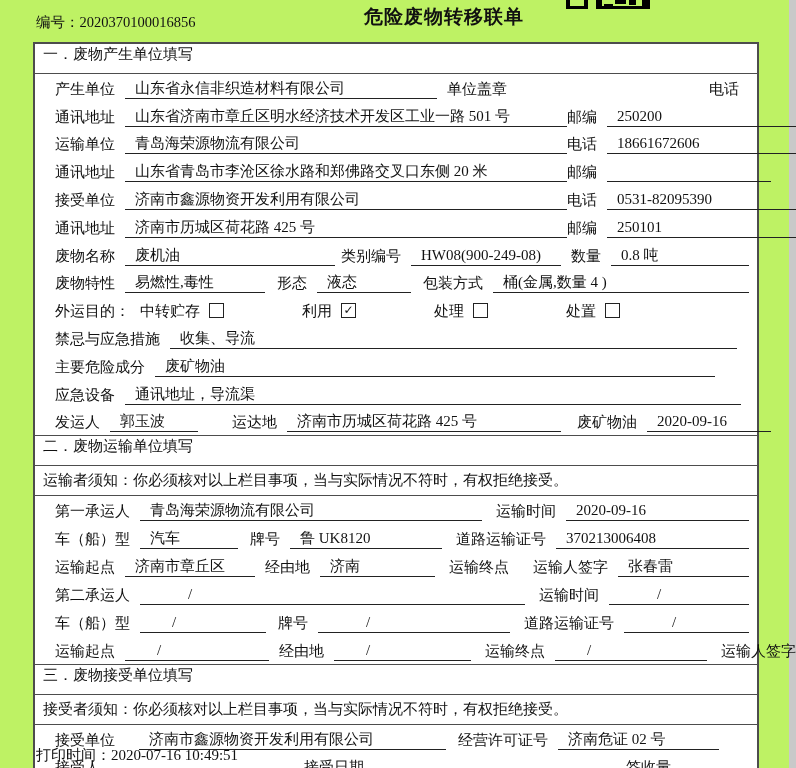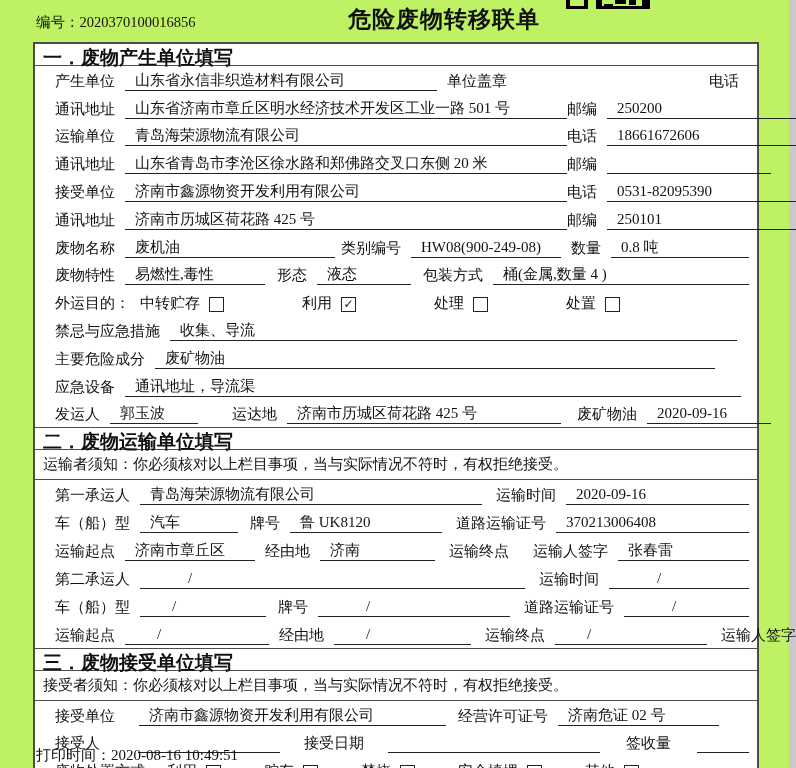--- a/index.html
+++ b/index.html
@@ -7,37 +7,37 @@
         font-family:"Liberation Serif","DejaVu Serif",serif;color:#111;font-size:15px;}
   
   .scroll-strip{position:absolute;right:0;top:0;width:7px;height:768px;background:#c9c9c9;}
   
   .qr{position:absolute;left:566px;top:0;width:88px;height:10px;}
   .qr div{position:absolute;background:#000;}
   
   .doc-number{position:absolute;left:36px;top:13px;font-size:14.5px;white-space:nowrap;}
   .doc-title{position:absolute;left:0;right:0;top:4px;text-align:center;padding-left:92px;
              font-family:"Liberation Sans","DejaVu Sans",sans-serif;font-weight:bold;
-             font-size:23px;letter-spacing:1px;}
+             font-size:19px;letter-spacing:1px;}
   
   .form{position:absolute;left:33px;top:42px;width:722px;border:2px solid #4d4d4d;background:#fff;}
-  .sec-title{height:20px;border-bottom:1.6px solid #4d4d4d;padding:1px 0 0 8px;
-             font-family:"Liberation Sans","DejaVu Sans",sans-serif;font-weight:bold;font-size:19px;}
+  .sec-title{height:20px;border-bottom:1.6px solid #4d4d4d;padding:1px 0 8px 8px;
+             font-family:"Liberation Sans","DejaVu Sans",sans-serif;font-weight:normal;font-size:15px;}
   .sec-title.mid{border-top:1.6px solid #4d4d4d;}
   .notice{height:24px;border-bottom:1.2px solid #4d4d4d;padding:5px 0 0 8px;font-size:15px;}
   .r{display:flex;align-items:flex-end;height:24.8px;padding:0 8px 3px 20px;}
   .s2 .r{height:25px;} .s3 .r{height:24.4px;}
   .lbl{white-space:nowrap;margin-right:10px;flex:0 0 auto;}
   .val{display:inline-block;border-bottom:1.2px solid #222;padding:0 2px 0 10px;
        white-space:nowrap;min-height:18px;flex:0 0 auto;overflow:visible;}
   .f1{flex:1 1 auto;}
   .mla{margin-left:auto;}
   .ps{padding-left:48px;} .ps2{padding-left:32px;}
   
-  .cb-item{display:inline-flex;align-items:center;white-space:nowrap;}
+  .cb-item{display:inline-flex;align-items:flex-start;white-space:nowrap;}
   .purpose .cb-item{margin-right:78px;} .disposal .cb-item{margin-right:43px;}
   .cb-box{display:inline-block;width:13px;height:13px;border:1.4px solid #222;margin-left:9px;
           font-family:"DejaVu Sans",sans-serif;font-size:12px;line-height:12px;text-align:center;
           font-weight:bold;position:relative;top:1px;}
   
   .print-line{position:absolute;left:36px;top:746px;font-size:15px;white-space:nowrap;}
 </style>
 </head>
 <body>
 
@@ -238,14 +238,14 @@
               <span class="cb-box"></span>
             </span><span class="cb-item">
               <span>其他</span>
               <span class="cb-box"></span>
             </span></span>
       </div>
 
     </div>
   </div>
 
-  <div class="print-line"><span>打印时间：</span><span>2020-08-16 10:49:51</span></div>
+  <div class="print-line"><span>打印时间：</span><span>2020-07-16 10:49:51</span></div>
 </div>
 
 </body></html>

